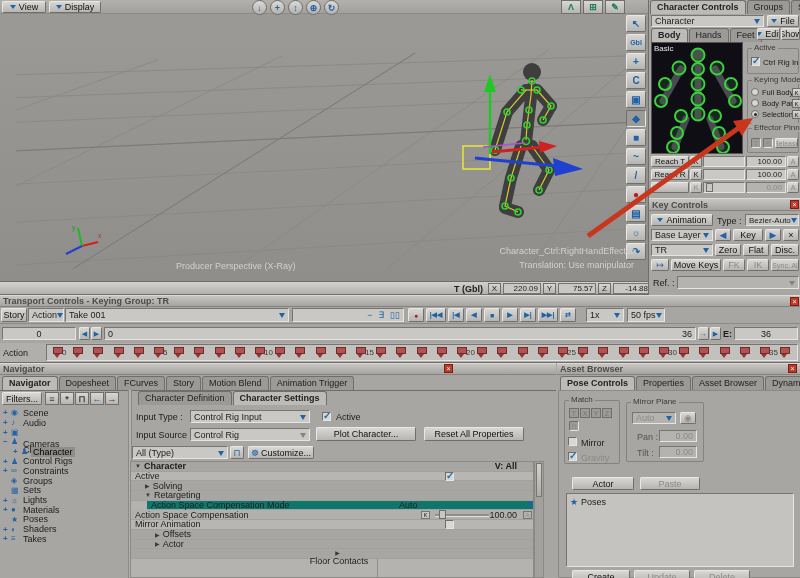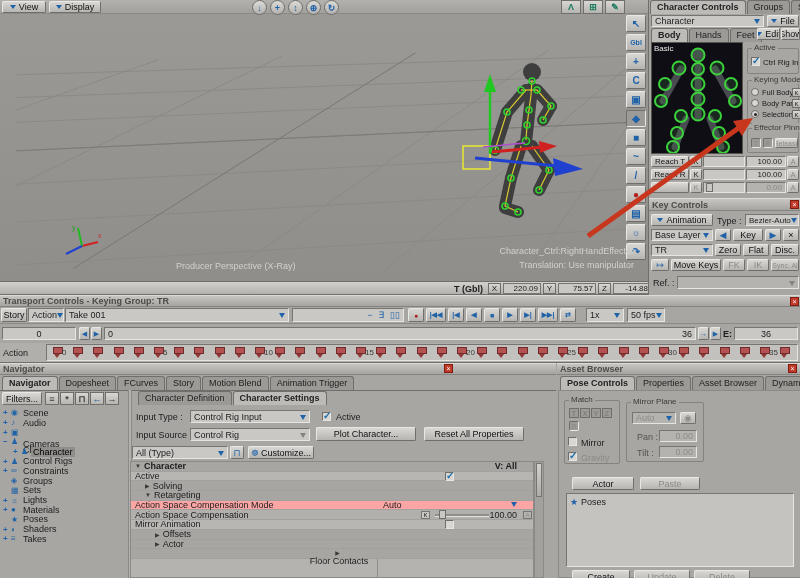--- a/index.html
+++ b/index.html
@@ -627,21 +627,21 @@
         <div class="ck on" style="left: 314px; top: 0px;"></div>
       </div>
       <div class="trow" style="height: 9.7px; padding-left: 14px; background: rgb(167, 166, 163); font-weight: normal;">
         <div style="font-size: 6px; margin-right: 3px; color: rgb(58, 58, 56);">▶</div>
         <div>Solving</div>
       </div>
       <div class="trow" style="height: 9.7px; padding-left: 14px; background: rgb(167, 166, 163); font-weight: normal;">
         <div style="font-size: 6px; margin-right: 3px; color: rgb(58, 58, 56);">▼</div>
         <div>Retargeting</div>
       </div>
-      <div class="trow" style="height: 9.7px; padding-left: 4px; background: #fca5a5; font-weight: normal;">
+      <div class="trow" style="height: 9.7px; padding-left: 4px; background: #0f766e; font-weight: normal; margin-left: 16px;">
         <div>Action Space Compensation Mode</div>
         <div style="position: absolute; left: 252px;">Auto</div>
         <span class="da" style="position: absolute; left: 380px; top: 1px; margin: 0px;"></span>
       </div>
       <div class="trow" style="height: 9.7px; padding-left: 4px; background: rgb(177, 176, 173); font-weight: normal;">
         <div>Action Space Compensation</div>
         <div class="ico" style="position: absolute; left: 290px; width: 9px; height: 8px; border: 1px solid rgb(118, 117, 111); background: rgb(201, 200, 197); font-size: 6px;">K</div>
         <div class="sl" style="left: 304px; top: 4px; width: 54px;"></div>
         <div class="slh" style="left: 308px; top: 0px;"></div>
         <div style="position: absolute; left: 340px; width: 46px; text-align: right;">100.00</div>

